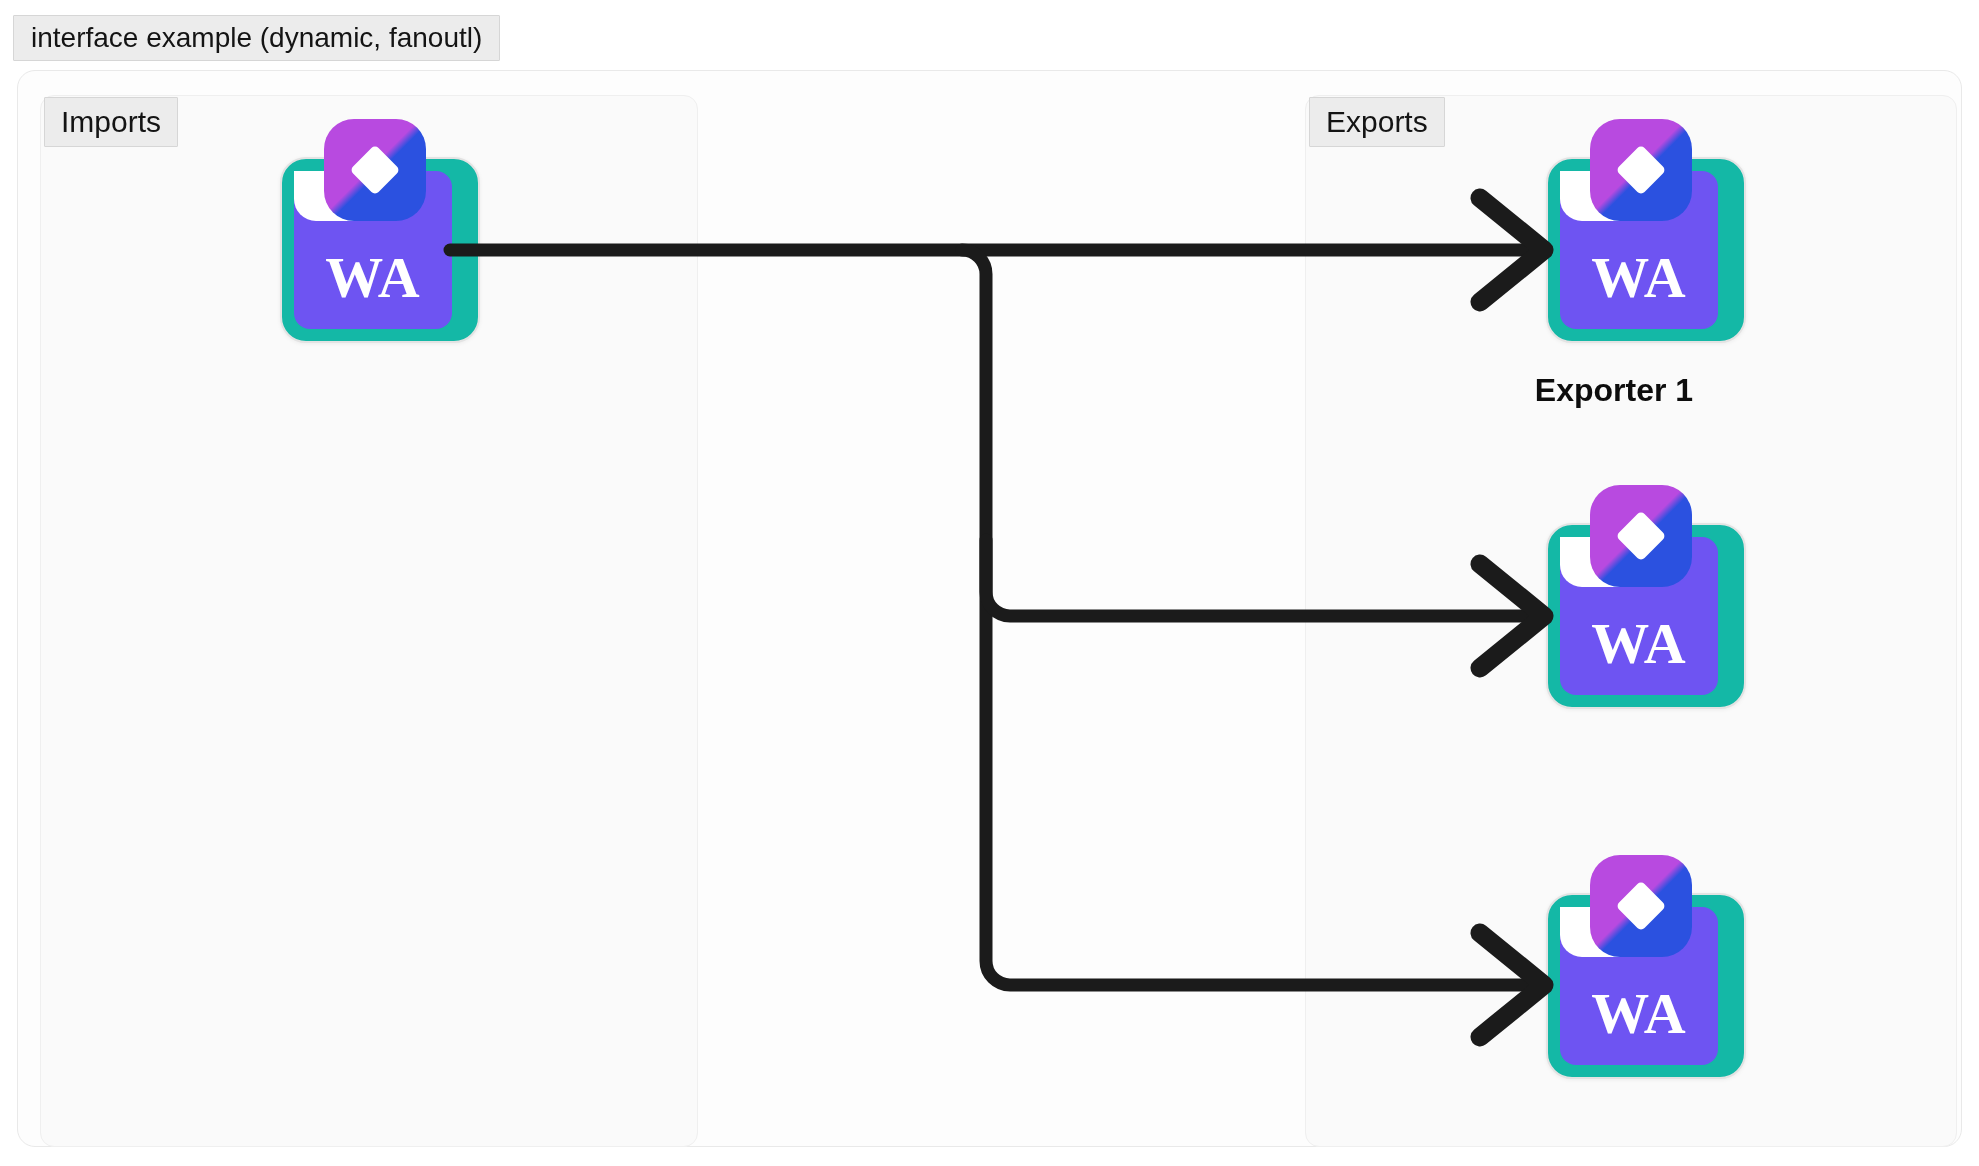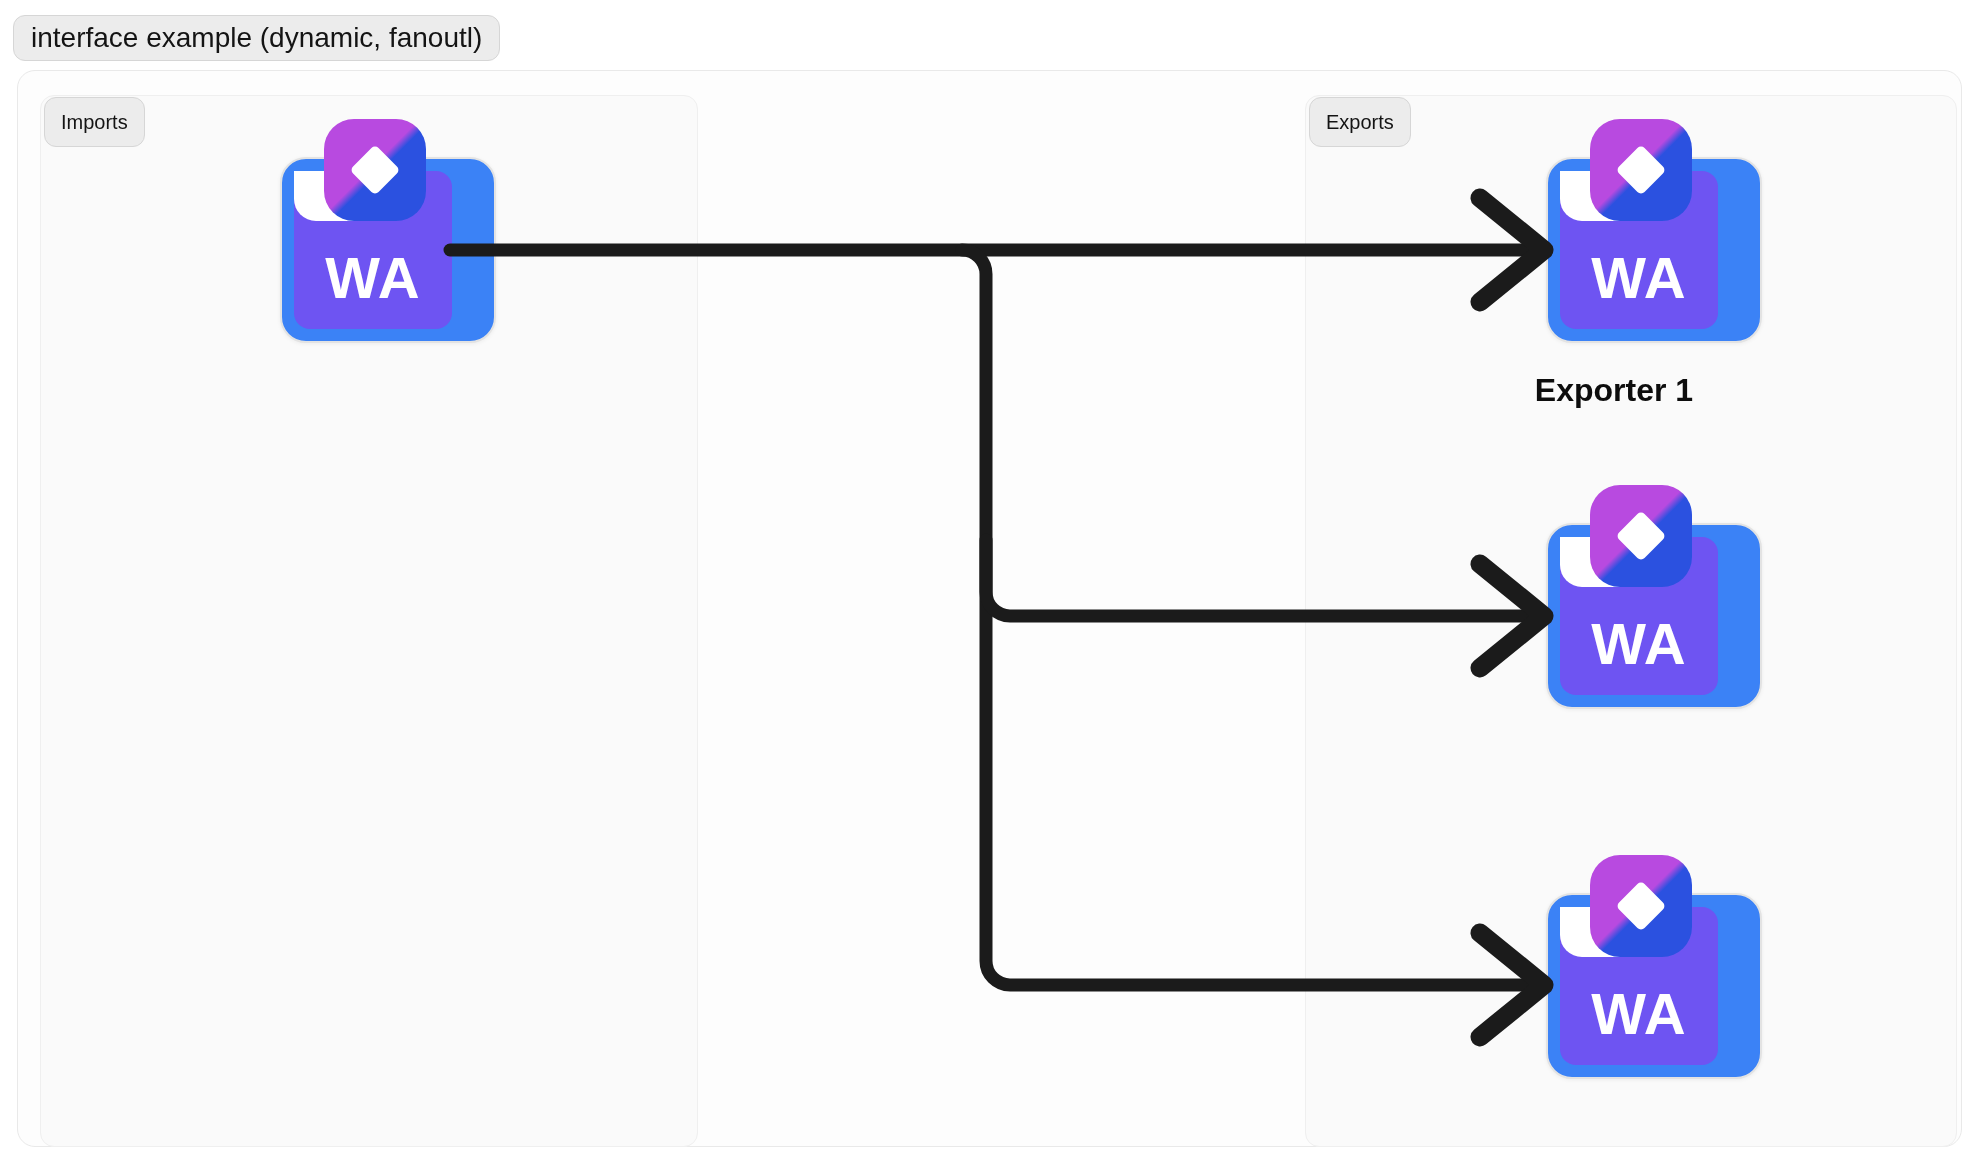--- a/index.html
+++ b/index.html
@@ -4,44 +4,45 @@
 <style>
   html,body{margin:0;padding:0;}
   body{
     width:1979px;height:1166px;position:relative;overflow:hidden;
     background:#ffffff;
     font-family:"Liberation Sans", sans-serif;
     -webkit-font-smoothing:antialiased;
   }
   .pill{
     position:absolute;display:flex;align-items:center;
-    background:#ececec;border:1px solid #d6d6d6;border-radius:12px;
+    background:#ececec;border:1px solid #d6d6d6;border-radius:1px;
     color:#141414;white-space:nowrap;text-align:right;
   }
   .title-pill{left:13px;top:15px;height:44px;padding:0 17px;font-size:28px;font-weight:500;z-index:6;}
   .outer-container{
     position:absolute;left:17px;top:70px;width:1945px;height:1077px;
     background:#fdfdfd;border:1px solid #e9e9e9;border-radius:18px;
     box-sizing:border-box;z-index:0;
   }
   .panel{
     position:absolute;top:95px;height:1052px;box-sizing:border-box;
     background:#fafafa;border:1px solid #efefef;border-radius:14px;z-index:1;
   }
   .panel-imports{left:40px;width:658px;}
   .panel-exports{left:1305px;width:652px;}
-  .panel-badge{height:48px;padding:0 16px;font-size:20px;font-weight:500;z-index:3;}
+  .panel-badge{height:48px;padding:0 16px;font-size:30px;font-weight:500;z-index:3;}
   .badge-imports{left:44px;top:97px;}
   .badge-exports{left:1309px;top:97px;}
 
   .node{position:absolute;width:186px;height:186px;z-index:2;}
   .wa-card{
-    position:absolute;left:0;top:0;width:216px;height:186px;box-sizing:border-box;
-    background:#3b82f6;border:2px solid #e3e3e3;border-radius:26px;
+    position:absolute;left:0;top:0;width:200px;height:186px;box-sizing:border-box;
+    background:#14b8a6;border:2px solid #e3e3e3;border-radius:26px;
     box-shadow:0 1px 4px rgba(0,0,0,0.06);
+    font-family:Liberation Serif, serif;
   }
   .wa-square{
     position:absolute;left:12px;top:12px;width:158px;height:158px;
     background:#6e54f2;border-radius:16px;
   }
   .wa-notch{
     position:absolute;left:0;top:0;width:118px;height:50px;
     background:#ffffff;border-radius:0 0 26px 22px;
   }
   .wa-text{

